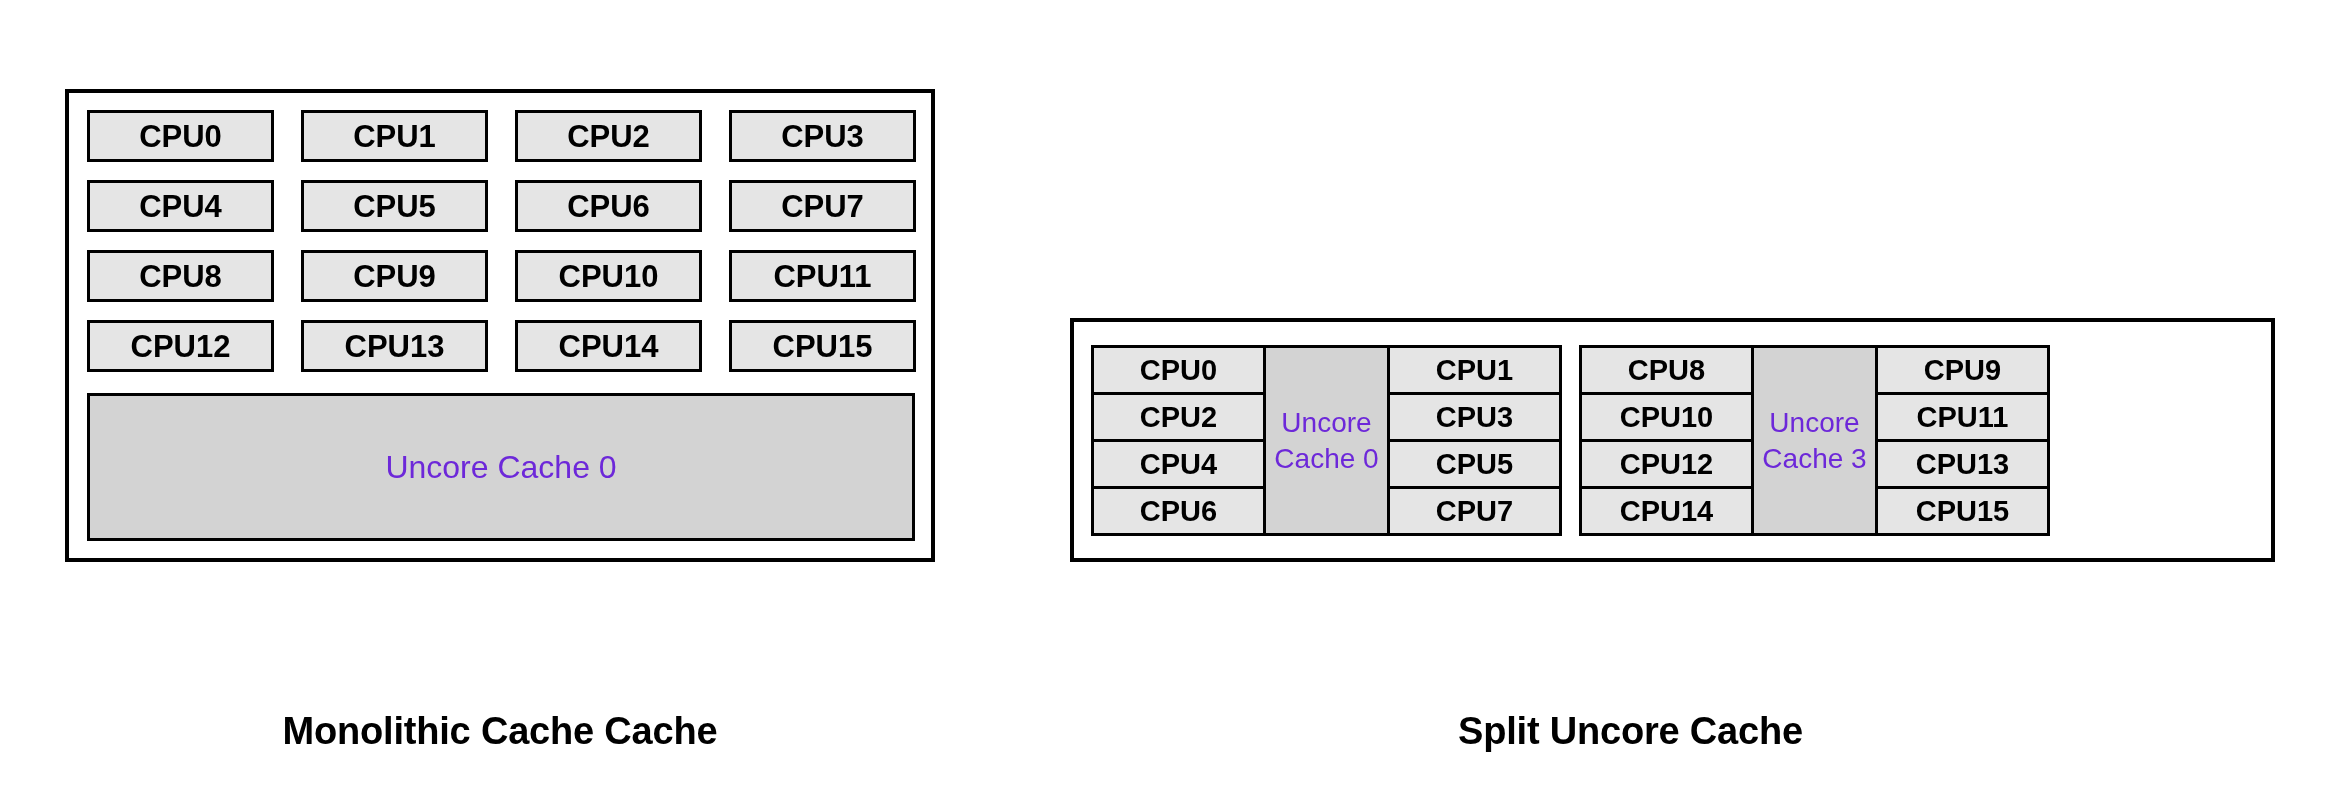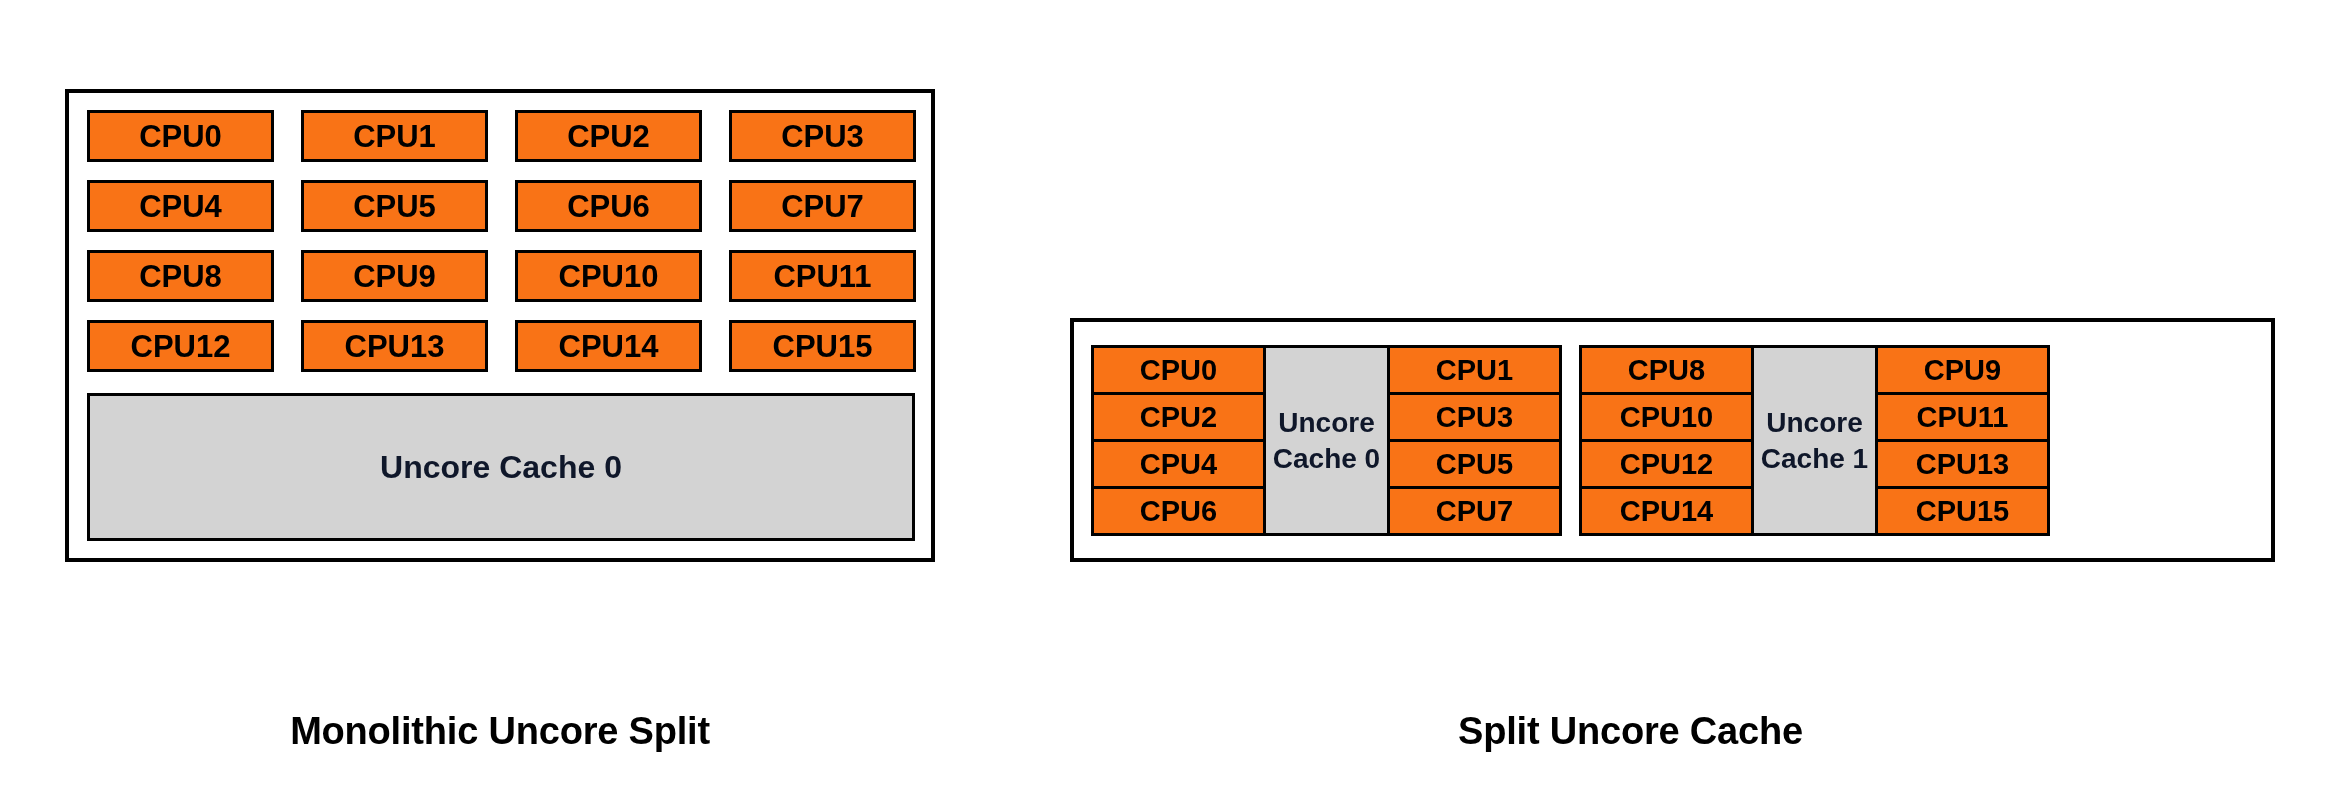--- a/index.html
+++ b/index.html
@@ -28,38 +28,38 @@
     text-align: center;
     font-weight: bold;
     font-size: 38px;
     letter-spacing: -0.2px;
     color: #000000;
     white-space: nowrap;
   }
   .cpu-cell {
     box-sizing: border-box;
     border: 3px solid #000000;
-    background: #f97316;
+    background: #e5e5e5;
     display: flex;
     align-items: center;
     justify-content: center;
     font-weight: bold;
     color: #000000;
     line-height: 1;
   }
   .cache-cell {
     box-sizing: border-box;
     border: 3px solid #000000;
     background: #d3d3d3;
     display: flex;
     align-items: center;
     justify-content: center;
     text-align: center;
-    font-weight: bold;
-    color: #0f172a;
+    font-weight: normal;
+    color: #6d28d9;
   }
 
   
   #mono-panel {
     left: 65px;
     top: 89px;
     width: 870px;
     height: 473px;
   }
   #mono-grid {
@@ -147,21 +147,21 @@
 
     <div class="cpu-cell">CPU12</div>
     <div class="cpu-cell">CPU13</div>
     <div class="cpu-cell">CPU14</div>
     <div class="cpu-cell">CPU15</div>
   </div>
 
   <div class="cache-cell" id="mono-cache">Uncore Cache 0</div>
 </div>
 
-<div class="caption" id="mono-caption" style="left:65px; top:710px; width:870px;">Monolithic Uncore Split</div>
+<div class="caption" id="mono-caption" style="left:65px; top:710px; width:870px;">Monolithic Cache Cache</div>
 
 <div class="panel" id="split-panel">
   <div id="split-inner">
 
     <div class="cluster">
       <div class="cpu-col">
         <div class="cpu-cell">CPU0</div>
         <div class="cpu-cell">CPU2</div>
         <div class="cpu-cell">CPU4</div>
         <div class="cpu-cell">CPU6</div>
@@ -175,21 +175,21 @@
       </div>
     </div>
 
     <div class="cluster">
       <div class="cpu-col">
         <div class="cpu-cell">CPU8</div>
         <div class="cpu-cell">CPU10</div>
         <div class="cpu-cell">CPU12</div>
         <div class="cpu-cell">CPU14</div>
       </div>
-      <div class="cache-cell">Uncore Cache 1</div>
+      <div class="cache-cell">Uncore Cache 3</div>
       <div class="cpu-col">
         <div class="cpu-cell">CPU9</div>
         <div class="cpu-cell">CPU11</div>
         <div class="cpu-cell">CPU13</div>
         <div class="cpu-cell">CPU15</div>
       </div>
     </div>
 
   </div>
 </div>

